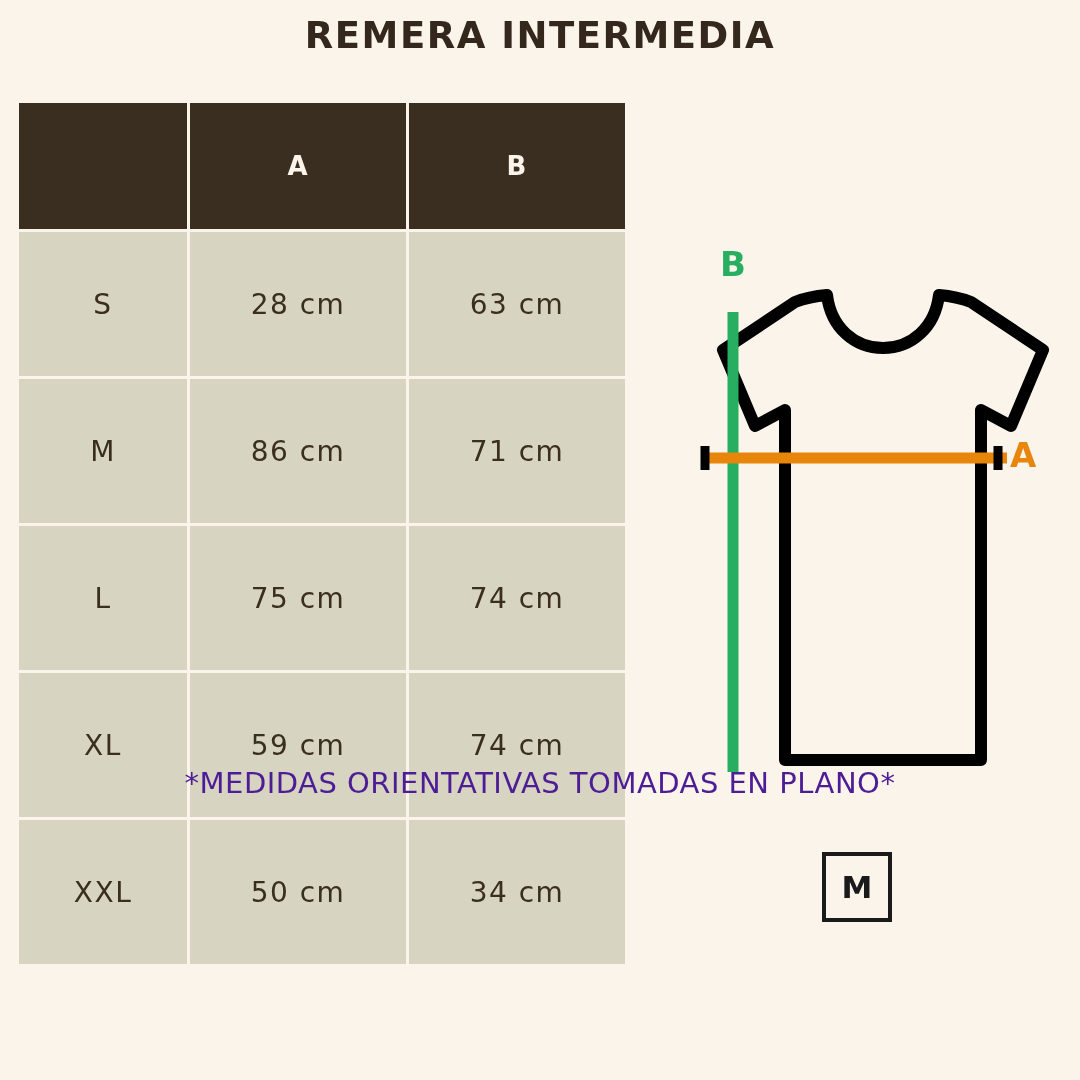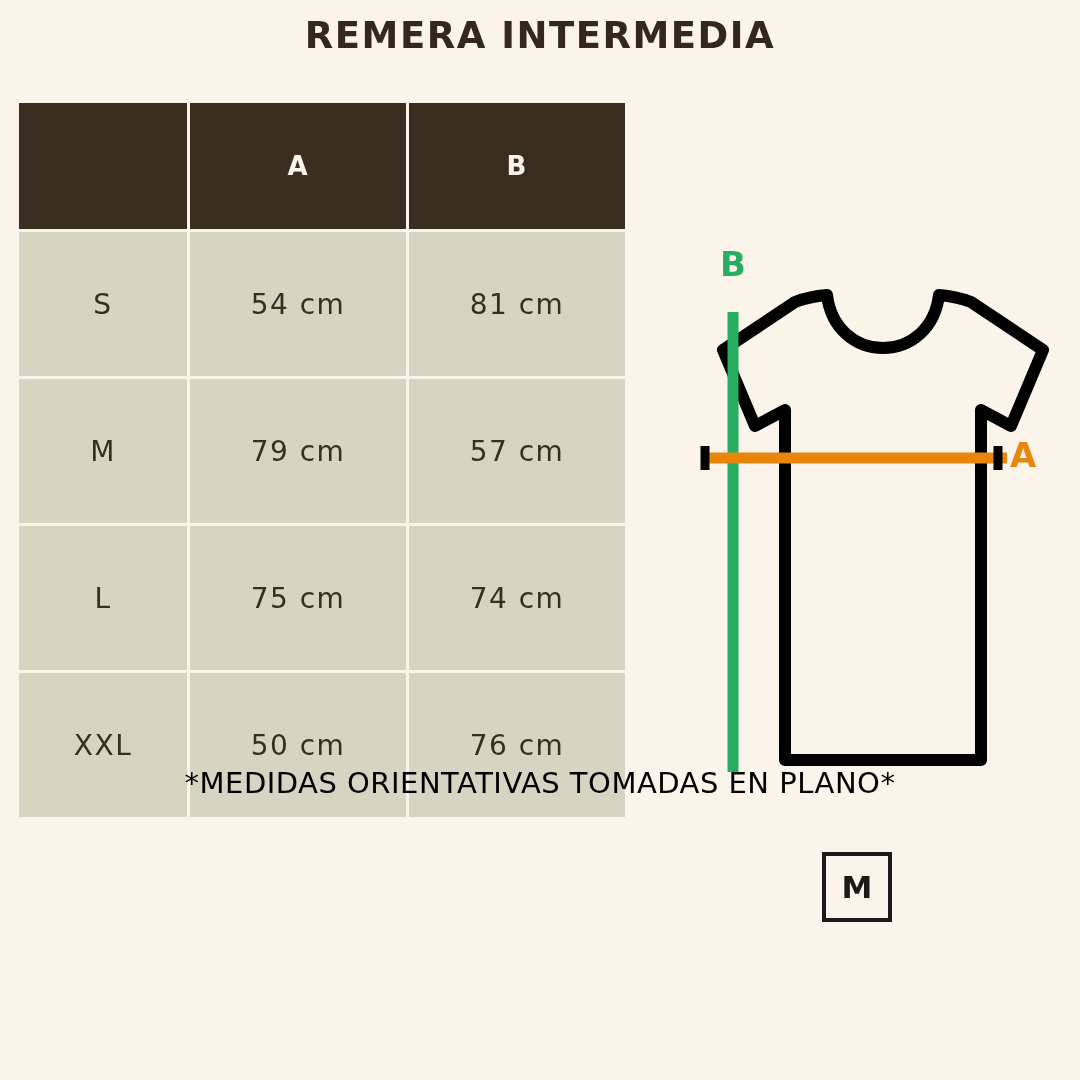--- a/index.html
+++ b/index.html
@@ -118,21 +118,21 @@
   }
 
   
   .footnote {
     position: absolute;
     bottom: 28px;
     left: 0;
     width: 1080px;
     text-align: center;
     font-size: 29px;
-    color: #000000;
+    color: #4c1d95;
     letter-spacing: 0.5px;
     font-family: "DejaVu Sans", sans-serif;
   }
 </style>
 </head>
 <body>
 
 <div class="page">
 
   <div class="title">REMERA INTERMEDIA</div>
@@ -141,37 +141,42 @@
     <thead>
       <tr>
         <th class="col-size"></th>
         <th class="col-a">A</th>
         <th class="col-b">B</th>
       </tr>
     </thead>
     <tbody>
       <tr>
         <td>S</td>
-        <td>54 cm</td>
-        <td>81 cm</td>
+        <td>28 cm</td>
+        <td>63 cm</td>
       </tr>
       <tr>
         <td>M</td>
-        <td>79 cm</td>
-        <td>57 cm</td>
+        <td>86 cm</td>
+        <td>71 cm</td>
       </tr>
       <tr>
         <td>L</td>
         <td>75 cm</td>
         <td>74 cm</td>
       </tr>
       <tr>
+        <td>XL</td>
+        <td>59 cm</td>
+        <td>74 cm</td>
+      </tr>
+      <tr>
         <td>XXL</td>
         <td>50 cm</td>
-        <td>76 cm</td>
+        <td>34 cm</td>
       </tr>
     </tbody>
   </table>
 
   <div class="diagram">
     <svg width="460" height="580" viewBox="0 0 460 580">
 
       <path d="M108 130
                L180 82
                C 190 78, 200 76, 212 75

